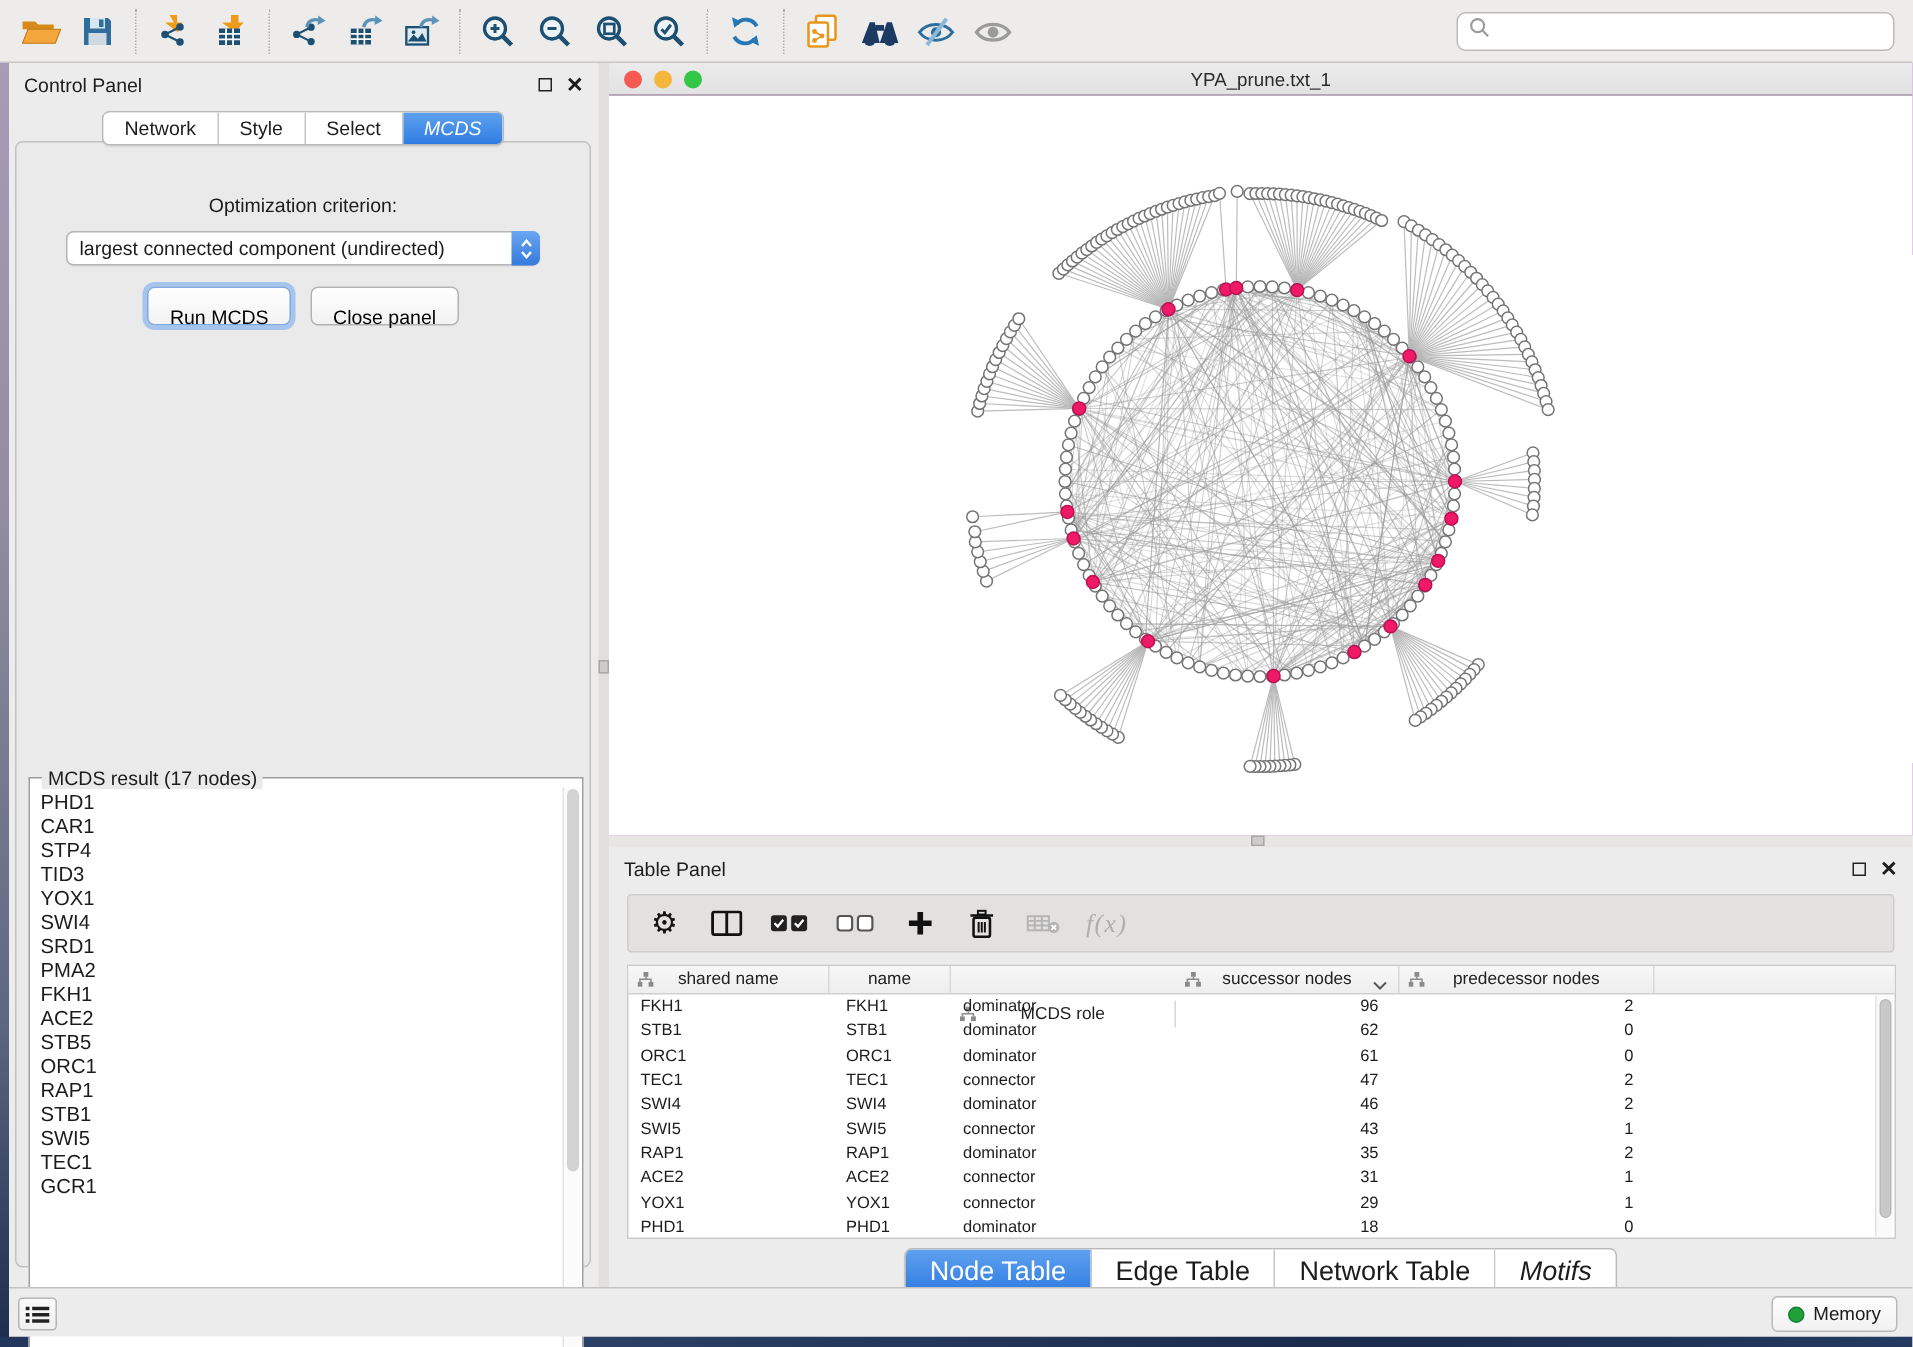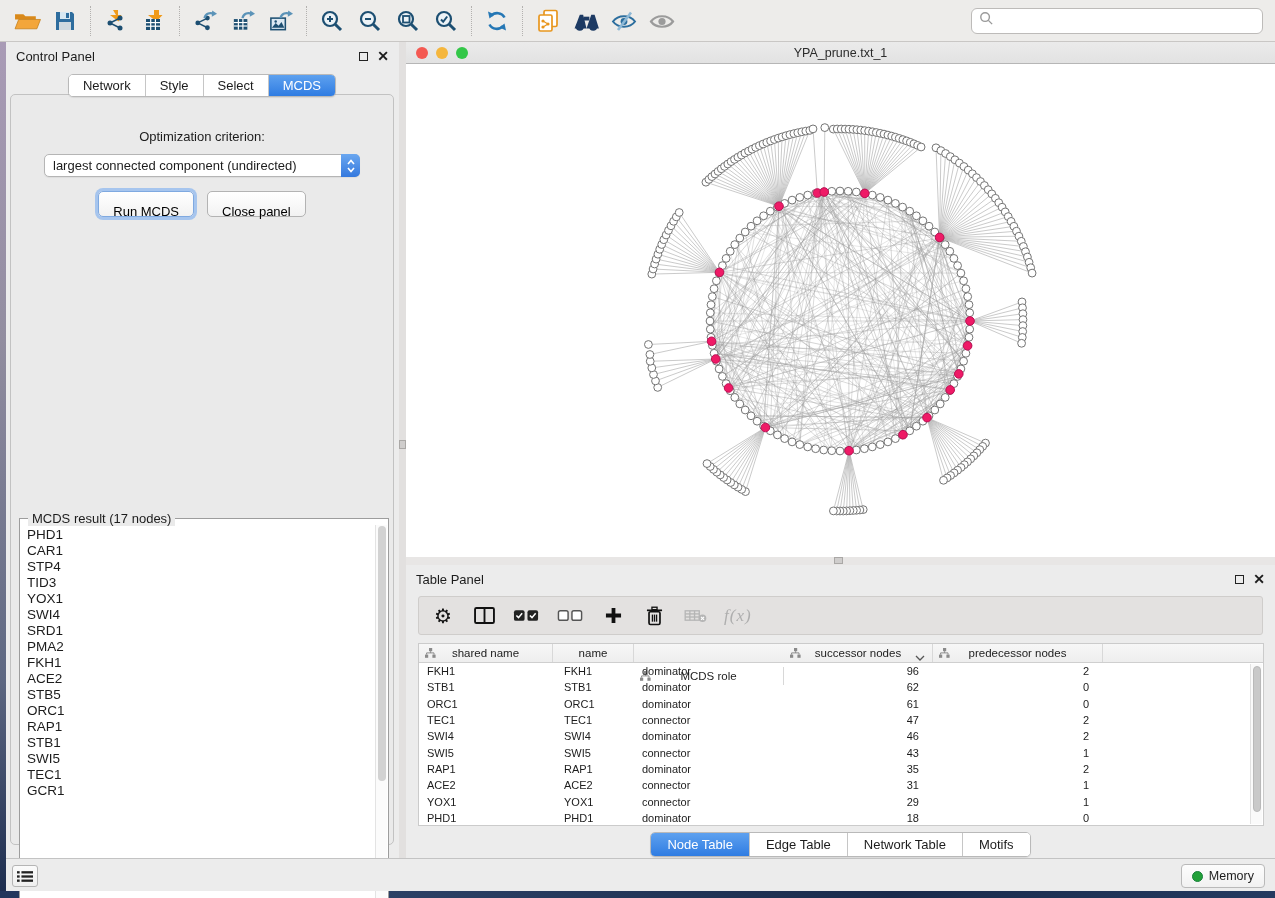--- a/index.html
+++ b/index.html
@@ -28,21 +28,21 @@
   .panel-titlebar { height:28px; display:flex; align-items:center; padding:0 10px; font-size:13px; }
   .panel-titlebar .win-btns { margin-left:auto; display:flex; align-items:center; gap:9px; }
   .float-btn { width:9px; height:9px; border:1.6px solid #222; display:inline-block; cursor:pointer; }
   .close-btn { font-size:14px; font-weight:bold; line-height:10px; cursor:pointer; }
 
   #cp-body { position:absolute; left:4px; top:52px; width:384px; height:751px;
     background:#eaeaea; border:1px solid #c2c2c2; border-radius:5px; }
   #cp-tabs { position:absolute; left:0; right:0; top:-21px; display:flex; justify-content:center; }
   .seg-group { display:inline-flex; border:1px solid #b9b9b9; border-radius:5px; overflow:hidden; background:#fff; box-shadow:0 1px 1px rgba(0,0,0,.08); }
   .seg { padding:3px 14px; font-size:13px; background:#fff; border-right:1px solid #c6c6c6; cursor:pointer; white-space:nowrap; }
-  .seg:last-child { border-right:none; }
+  .seg:last-child { border-right:none;font-style:italic; }
   .seg.active { background:linear-gradient(#5ea1ef,#2f7ce2); color:#fff; }
 
   #opt-label { margin-top:34px; text-align:center; font-size:13px; }
   #criterion-select { margin:10px auto 0; width:316px; height:23px; background:#fff;
     border:1px solid #b5b5b5; border-radius:5px; display:flex; align-items:center; cursor:pointer;
     box-shadow:0 1px 1px rgba(0,0,0,.06); }
   #criterion-select .val { flex:1; font-size:13px; padding:0 8px; white-space:nowrap; overflow:hidden; }
   #criterion-select .stepper { width:19px; height:23px; margin:-1px; border-radius:0 5px 5px 0;
     background:linear-gradient(#6aa7f0,#3579de); display:flex; align-items:center; justify-content:center; }
   .btn-row { margin-top:14px; display:flex; justify-content:center; gap:13px; }
@@ -95,21 +95,21 @@
   #nt-body { position:relative; }
   .nt-row { display:flex; height:16.3px; font-size:11px; align-items:center; cursor:default; }
   .ncell { overflow:hidden; white-space:nowrap; }
   .ncell.left { padding-left:8px; text-align:left; }
   .ncell.left2 { padding-left:11px; text-align:left; }
   .ncell.right { padding-right:14px; text-align:right; }
   #nt-scroll { position:absolute; top:20px; right:1px; bottom:1px; width:12px; background:#fafafa; border-left:1px solid #e2e2e2; }
   #nt-scroll .thumb { position:absolute; left:1.5px; top:2px; width:8px; height:146px; background:#c9c9c9; border-radius:5px; border:1px solid #b9b9b9; }
 
   #tp-tabs { position:absolute; left:0; right:0; top:267px; display:flex; justify-content:center; }
-  #tp-tabs .seg { padding:4px 16px; font-size:13px; }
+  #tp-tabs .seg { padding:4px 16px; font-size:18px; }
 
   
   #status-bar { left:6px; top:858px; width:1269px; height:33px; background:#ececec; border-top:1px solid #c3c3c3; }
   #status-list-btn { position:absolute; left:6px; top:6px; width:26px; height:22px;
     background:linear-gradient(#fbfbfb,#efefef); border:1px solid #b5b5b5; border-radius:3px;
     display:flex; align-items:center; justify-content:center; cursor:pointer; }
   #memory-btn { position:absolute; right:10px; top:5px; height:24px; padding:0 10px;
     background:linear-gradient(#fdfdfd,#f1f1f1); border:1px solid #b9b9b9; border-radius:4px;
     display:flex; align-items:center; gap:6px; font-size:12.5px; cursor:pointer; }
   #memory-dot { width:11px; height:11px; border-radius:50%; }

